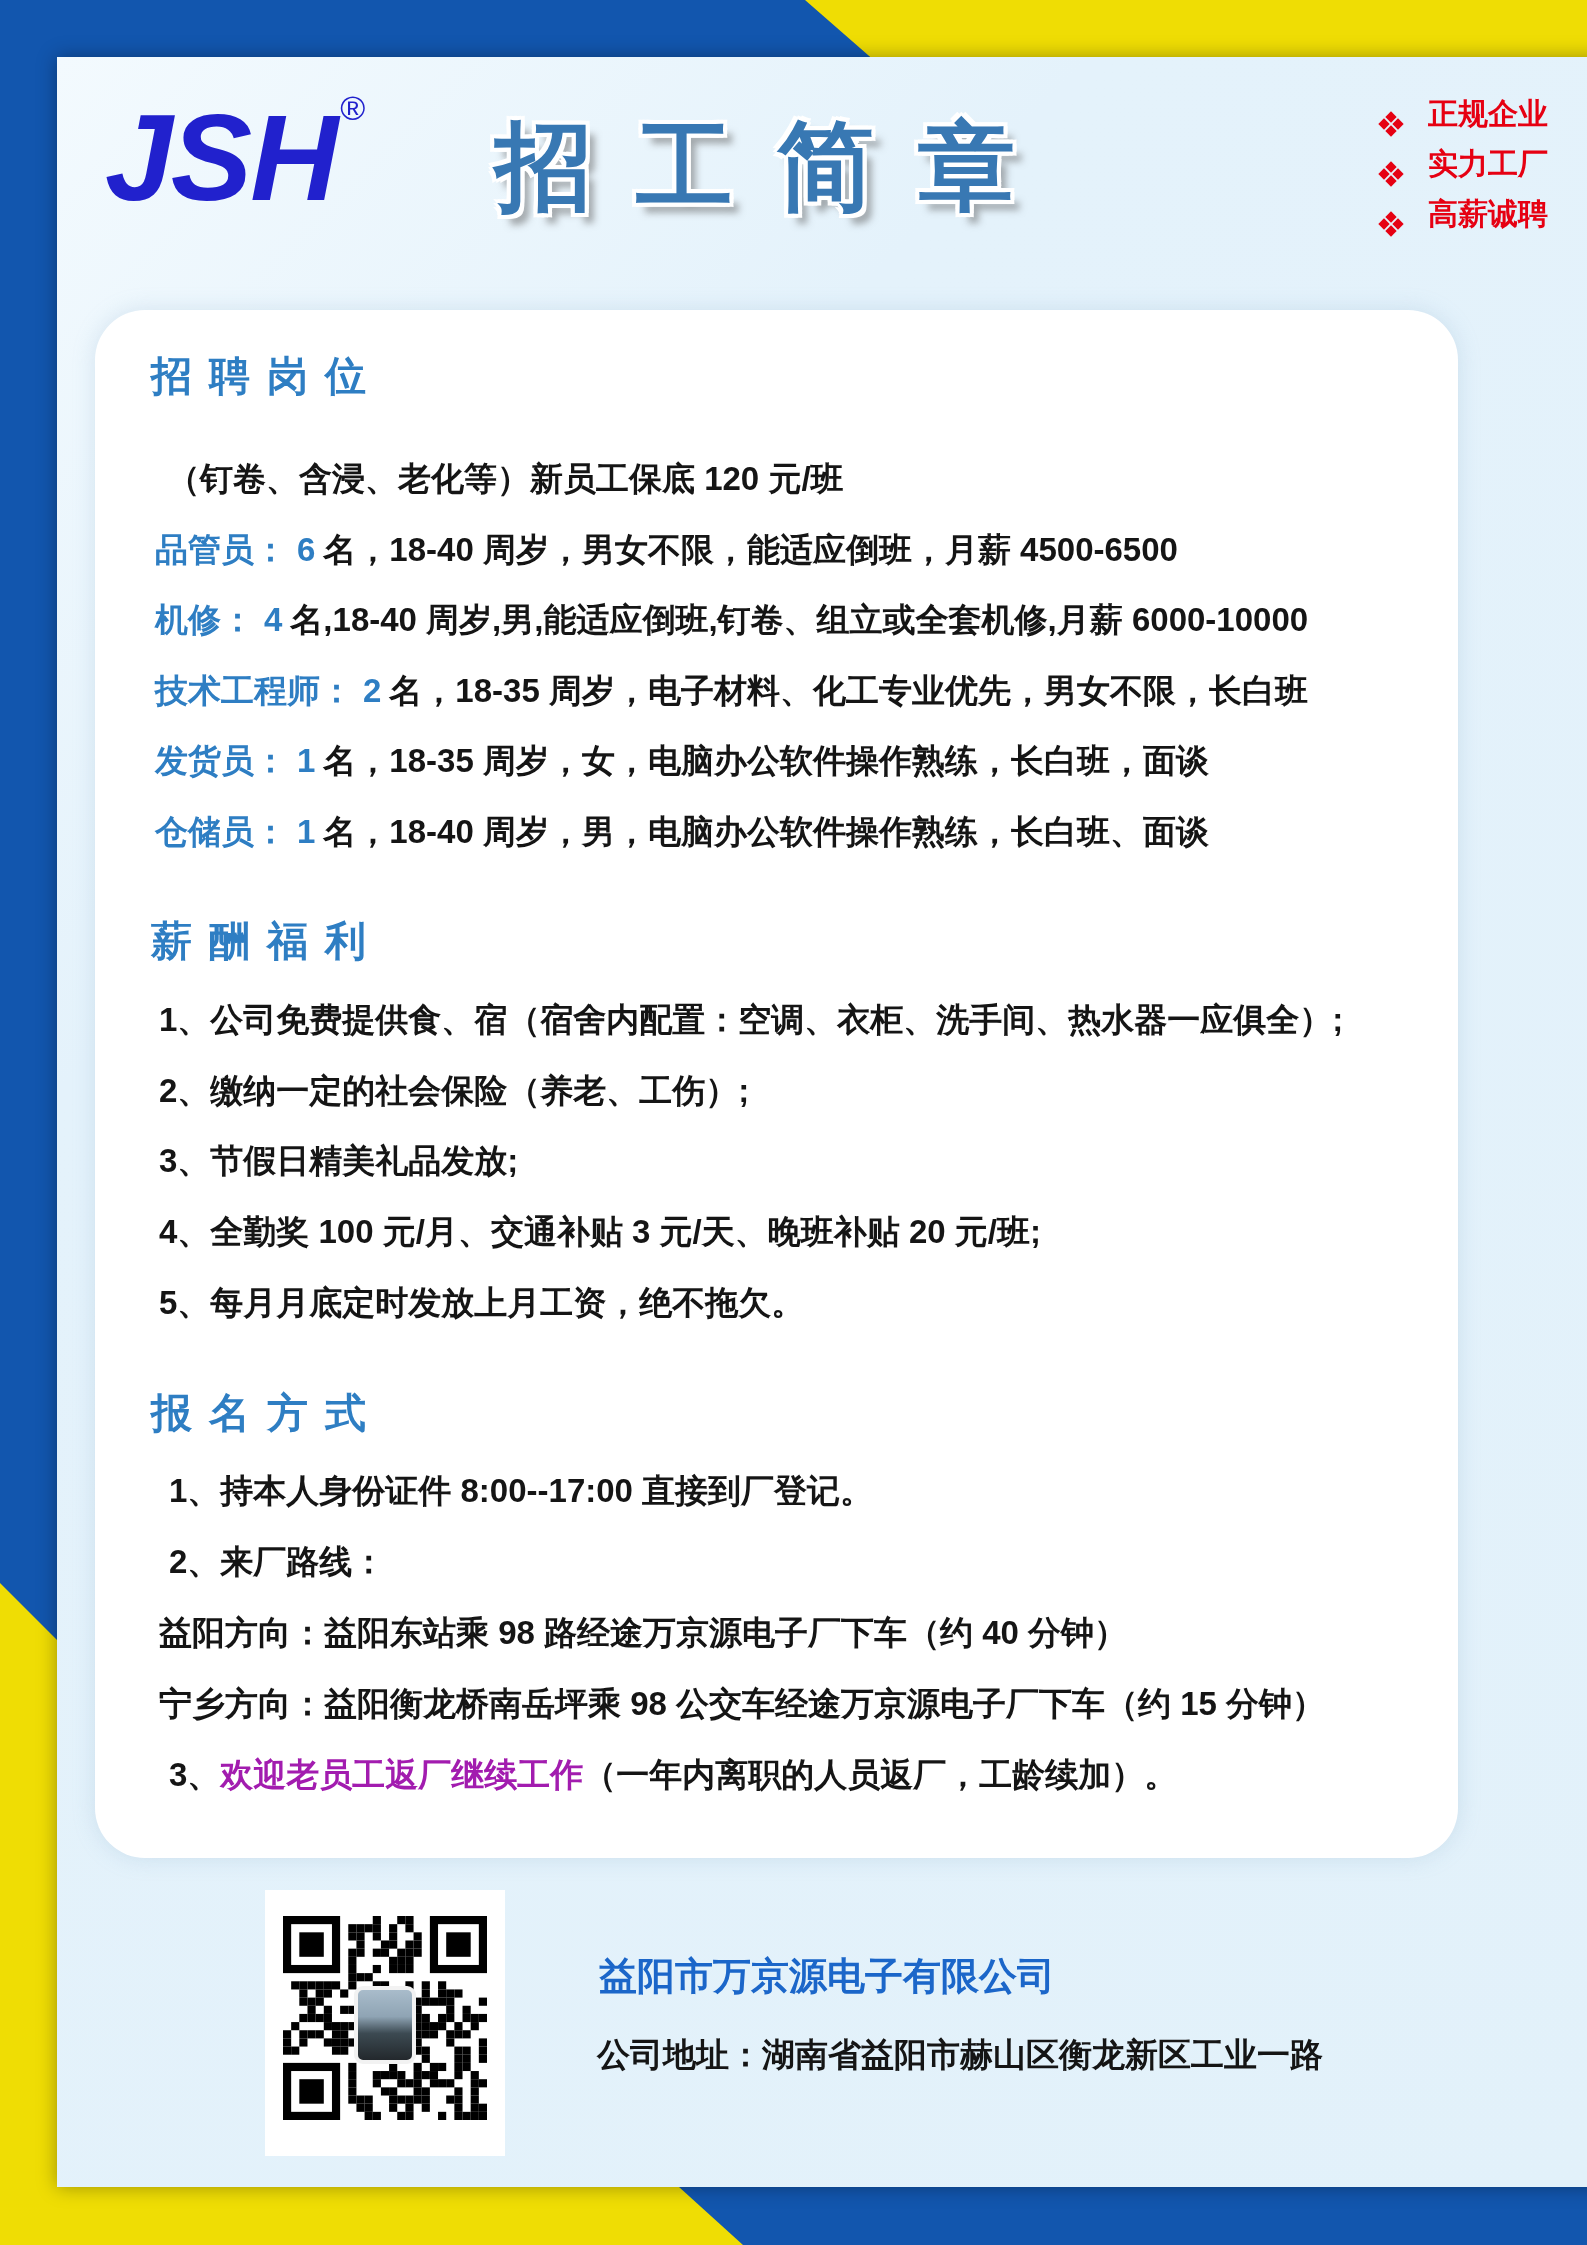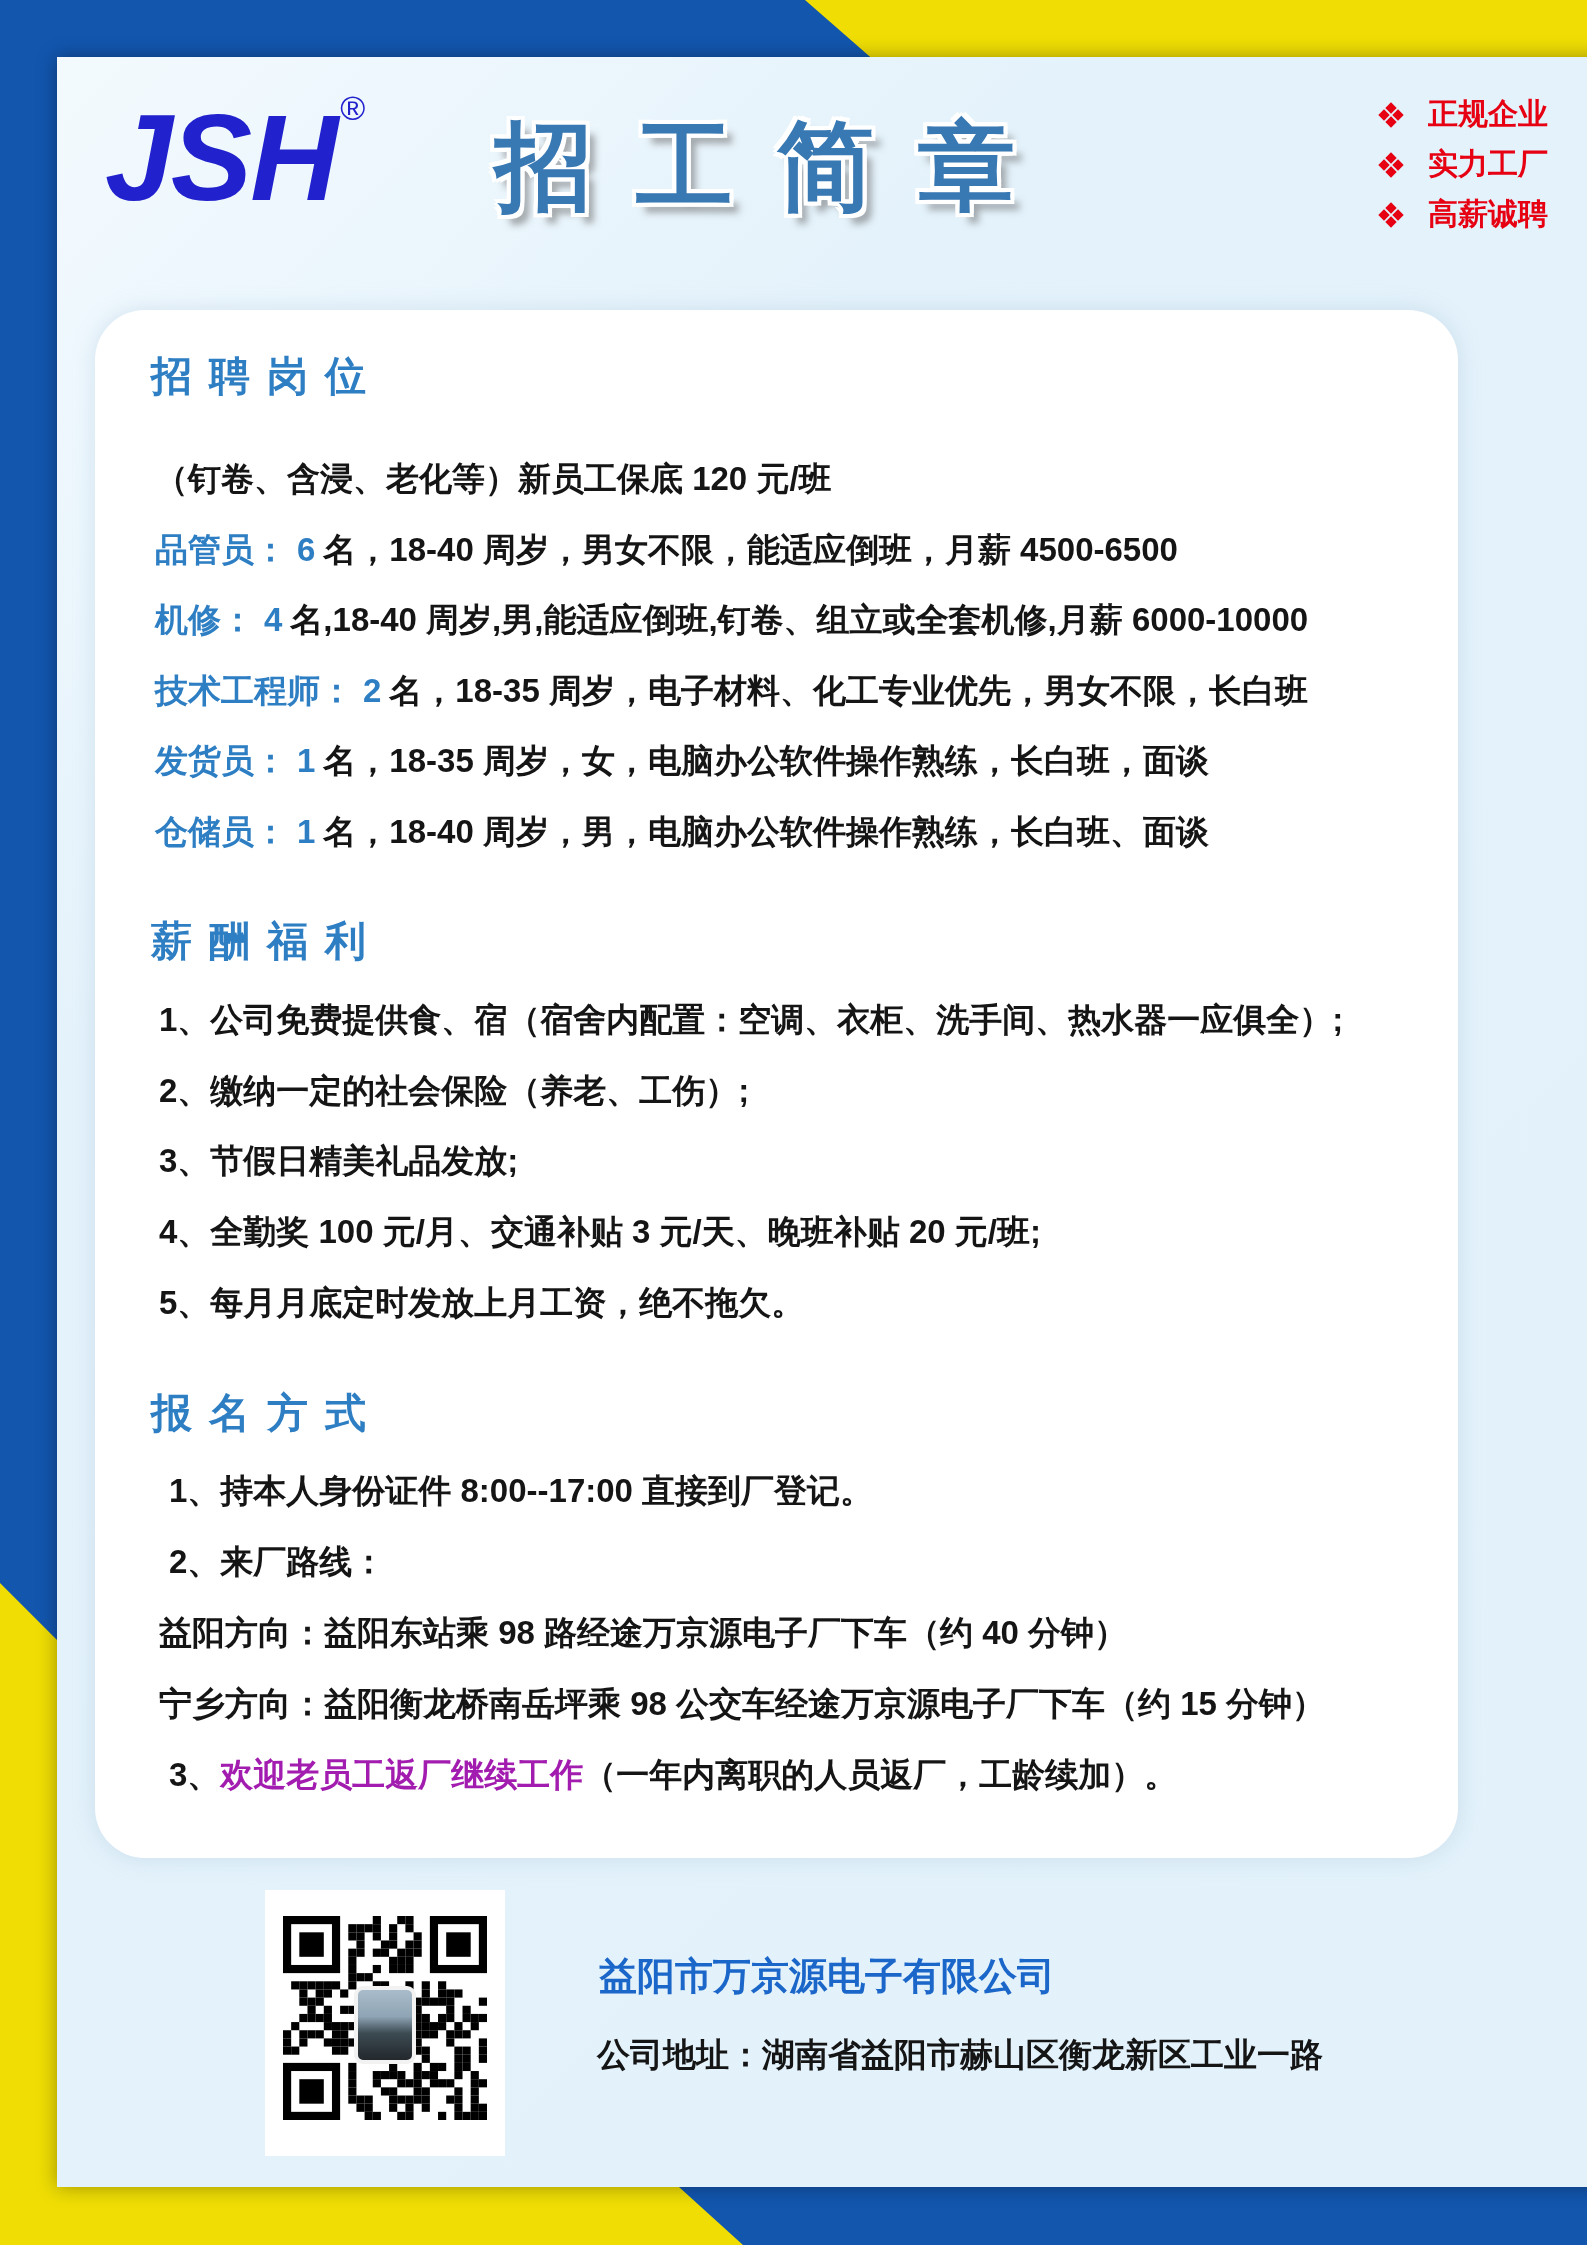--- a/index.html
+++ b/index.html
@@ -18,40 +18,40 @@
   }
   
   .logo{position:absolute;left:48px;top:40px;color:#2121cd;font-size:122px;font-weight:900;font-style:italic;letter-spacing:-2px;line-height:1;}
   .logo .reg{font-size:34px;font-style:normal;font-weight:400;vertical-align:super;position:relative;top:-38px;left:4px;}
   .poster-title{
     position:absolute;left:438px;top:52px;
     color:#3878b3;font-size:97px;font-weight:900;letter-spacing:44px;line-height:1.2;white-space:nowrap;
     text-shadow:-4px -4px 0 #fff,4px -4px 0 #fff,-4px 4px 0 #fff,4px 4px 0 #fff,0 -4px 0 #fff,0 4px 0 #fff,-4px 0 0 #fff,4px 0 0 #fff,9px 10px 7px rgba(90,90,90,.5);
   }
   .badges{position:absolute;right:78px;top:28px;}
-  .badge{display:flex;align-items:center;margin:9px 0;color:#e60012;font-size:30px;font-weight:800;}
+  .badge{display:flex;align-items:flex-end;margin:9px 0;color:#e60012;font-size:30px;font-weight:800;}
   .diamond{position:relative;width:22px;height:22px;margin-right:26px;flex:0 0 22px;}
   .diamond i{position:absolute;width:8px;height:8px;background:#e60012;transform:rotate(45deg);}
   .diamond i:nth-child(1){left:7px;top:0;}
   .diamond i:nth-child(2){left:0;top:7px;}
   .diamond i:nth-child(3){left:14px;top:7px;}
   .diamond i:nth-child(4){left:7px;top:14px;}
   
   .card{
     position:absolute;left:38px;top:253px;width:1363px;height:1548px;
     background:#fff;border-radius:50px;box-shadow:0 0 22px rgba(140,175,205,.28);
     box-sizing:border-box;padding:38px 52px 0 52px;
   }
   .sec-title{color:#2e7ec3;font-size:41px;font-weight:900;letter-spacing:17px;margin:4px;line-height:1.2;}
   .sec-title.mt{margin-top:64px;}
   .jobs{margin-top:26px;}
   .job{margin:0 0 0 8px;padding-top:27px;font-size:33px;line-height:1.32;color:#151515;font-weight:600;white-space:nowrap;}
   .job .jr,.job .jc{color:#2e7ec3;font-weight:800;}
   .job .jc{margin:0 8px 0 10px;}
-  .job-extra{padding-top:30px;margin-left:8px;}
+  .job-extra{padding-top:30px;margin-left:20px;}
   .plain-list p{margin:0 0 0 12px;padding-top:28px;font-size:33px;line-height:1.3;color:#151515;font-weight:600;white-space:nowrap;}
   .signup-list p{margin-left:22px;}
   .signup-list p.route{margin-left:12px;}
   .red-strong{color:#a21caf;font-weight:700;}
   
   .footer{position:absolute;left:208px;top:1833px;display:flex;align-items:flex-start;}
   .qr-box{position:relative;width:240px;height:266px;background:#fff;flex:0 0 240px;}
   .qr-box svg{position:absolute;left:18px;top:26px;width:204px;height:204px;}
   .qr-photo{
     position:absolute;left:89px;top:96px;width:62px;height:78px;border-radius:9px;

